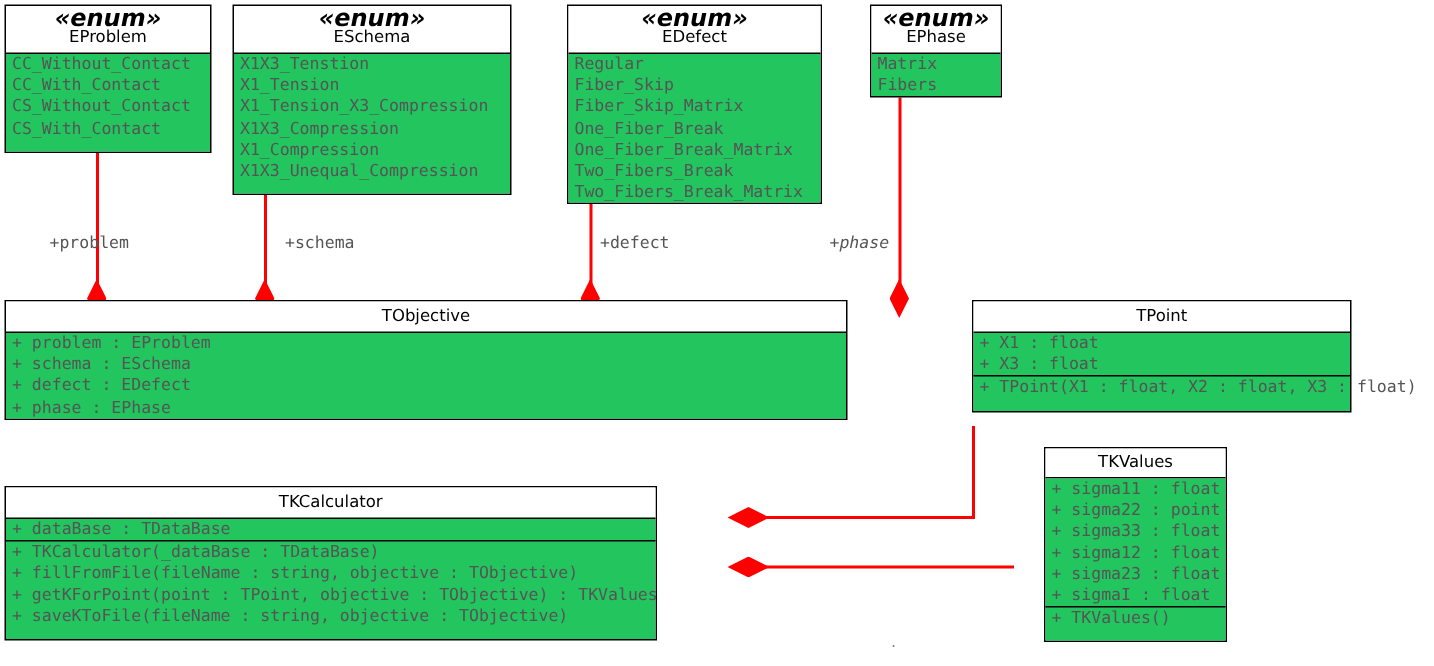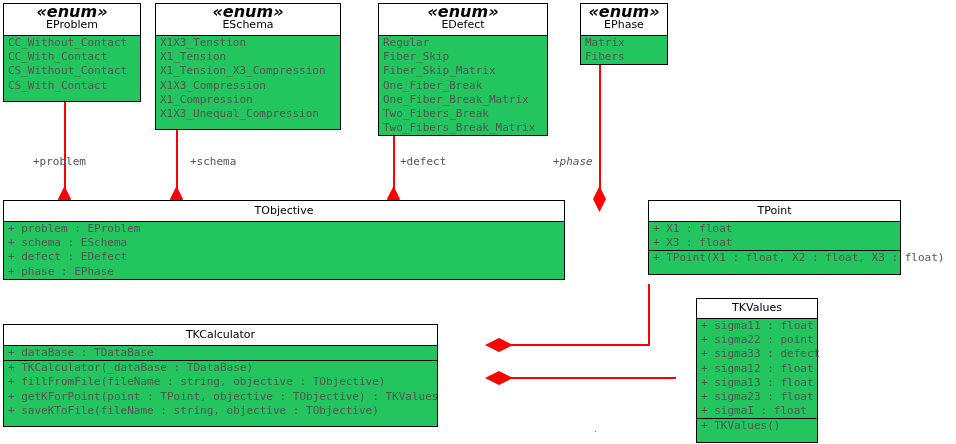--- a/index.html
+++ b/index.html
@@ -243,23 +243,22 @@
     </div>
   </div>
 
   <div class="uml-box" style="left:676px; top:298px; width:122px;margin-left:20px;">
     <div class="uml-header" style="padding-top:2px;">
       <span class="cls-name">TKValues</span>
     </div>
     <div class="uml-compartment">
       <div class="uml-row">+ sigma11 : float</div>
       <div class="uml-row">+ sigma22 : point</div>
-      <div class="uml-row">+ sigma33 : defect</div>
+      <div class="uml-row">+ sigma33 : float</div>
       <div class="uml-row">+ sigma12 : float</div>
-      <div class="uml-row">+ sigma13 : float</div>
       <div class="uml-row">+ sigma23 : float</div>
       <div class="uml-row">+ sigmaI : float</div>
     </div>
     <div class="uml-compartment divided pad-bottom">
       <div class="uml-row">+ TKValues()</div>
     </div>
   </div>
 
 </div>
 

